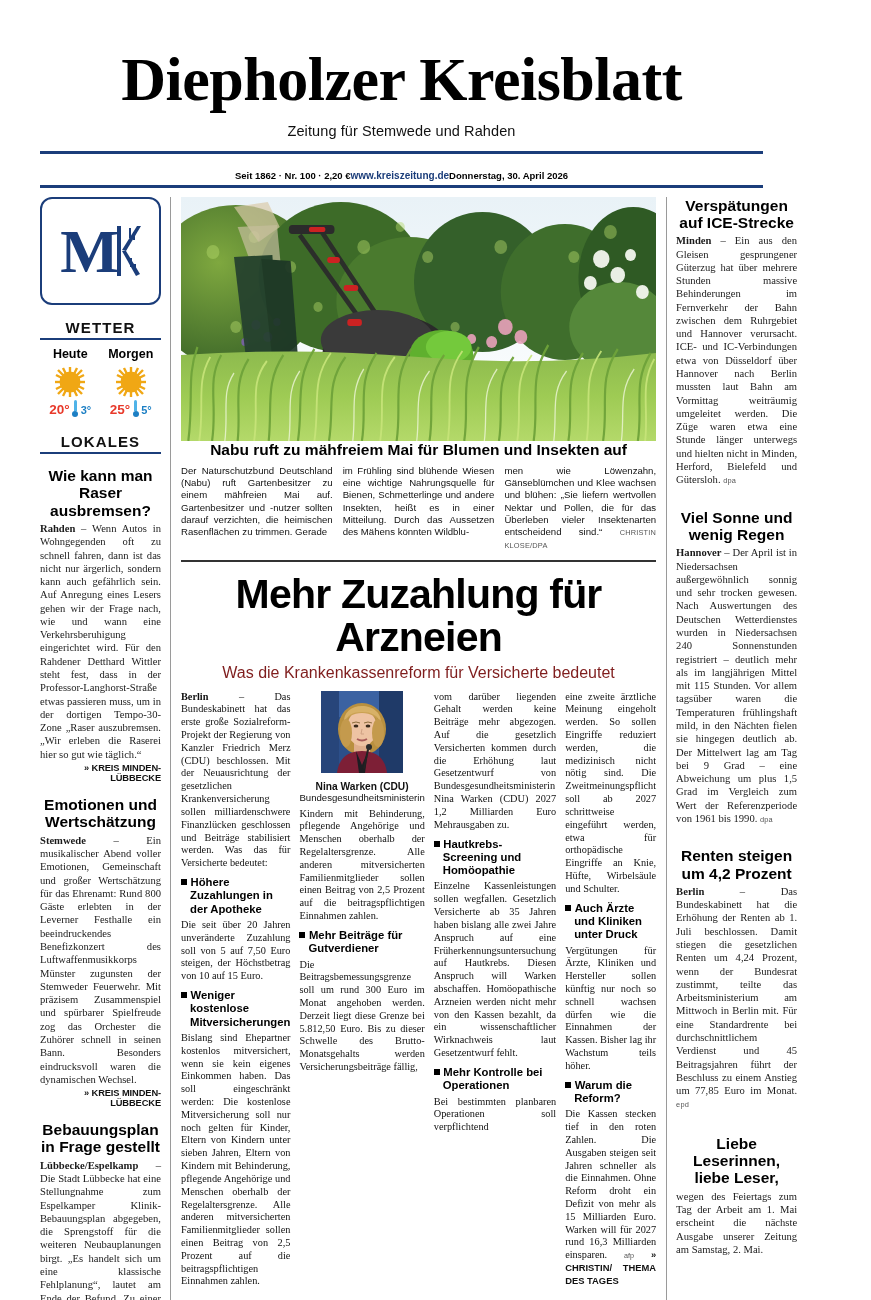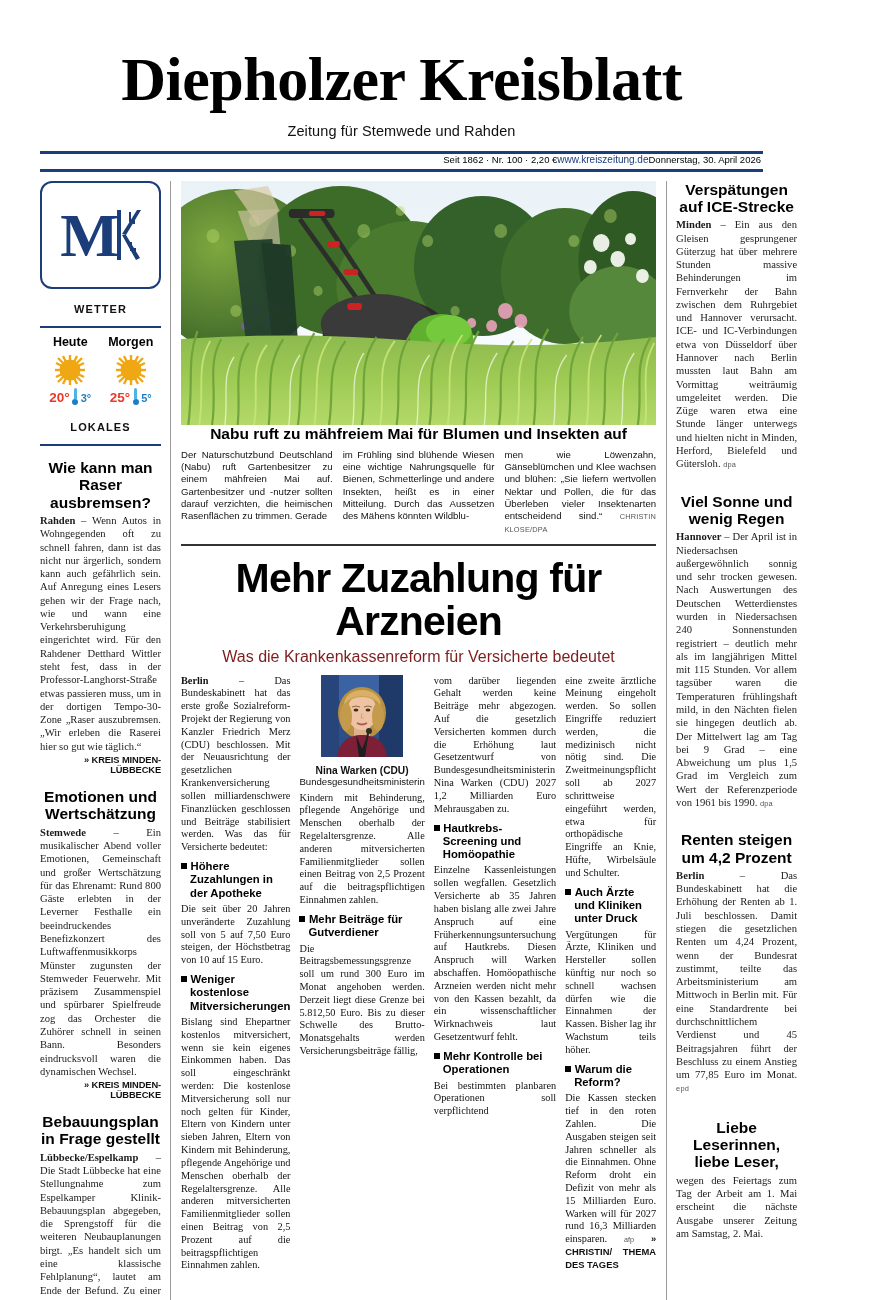--- a/index.html
+++ b/index.html
@@ -18,24 +18,24 @@
     font-family: "Liberation Serif", serif;
     font-size: 62px; font-weight: 700; letter-spacing: -0.5px;
     line-height: 1.0; color: #000;
   }
   .masthead-sub {
     font-family: "Liberation Sans", sans-serif;
     font-size: 14.5px; color: #111; margin-top: 13px; letter-spacing: 0.1px;
   }
   .rule-blue-thick { height: 3px; background: #1b3d7a; margin-top: 12px; }
   .infobar {
-    display: flex; align-items: center; justify-content: flex-end;
-    font-family: "Liberation Sans", sans-serif;
-    font-size: 9.5px; font-weight: 400; color: #000;
-    padding: 0 2px 4px 2px;
+    display: flex; align-items: center; justify-content: center;
+    font-family: "Liberation Sans", sans-serif;
+    font-size: 9.5px; font-weight: 700; color: #000;
+    padding: 16px 2px 4px 2px;
   }
   .infobar .url { color: #1b3d7a; font-size: 10px; }
   .rule-blue-thin { height: 2.5px; background: #1b3d7a; }
 
   
   .grid {
     display: grid;
     grid-template-columns: 131px 1fr 131px;
     column-gap: 10px;
     margin-top: 9px;
@@ -53,22 +53,22 @@
   .logo-m {
     font-family: "Liberation Serif", serif;
     font-size: 62px; font-weight: 700; color: #1b3d7a;
     line-height: 1; letter-spacing: -2px;
   }
   .logo-k { position: relative; width: 24px; height: 54px; display:inline-block; }
 
   
   .sec-head {
     font-family: "Liberation Sans", sans-serif;
-    font-weight: 700; font-size: 11px; letter-spacing: 1.1px;
-    text-align: center; margin-top: 14px; padding-bottom: 11px;
+    font-weight: 700; font-size: 15px; letter-spacing: 1.1px;
+    text-align: center; margin-top: 14px; padding-bottom: 2px;
   }
   .sec-rule { height: 2.2px; background: #1b3d7a; }
   .wx { display: flex; margin-top: 7px; }
   .wx-day { flex: 1; text-align: center; }
   .wx-label {
     font-family: "Liberation Sans", sans-serif;
     font-weight: 700; font-size: 12.5px; color: #000;
   }
   .sun { width: 30px; height: 30px; margin: 6px auto 3px; position: relative; }
   .wx-temps {

